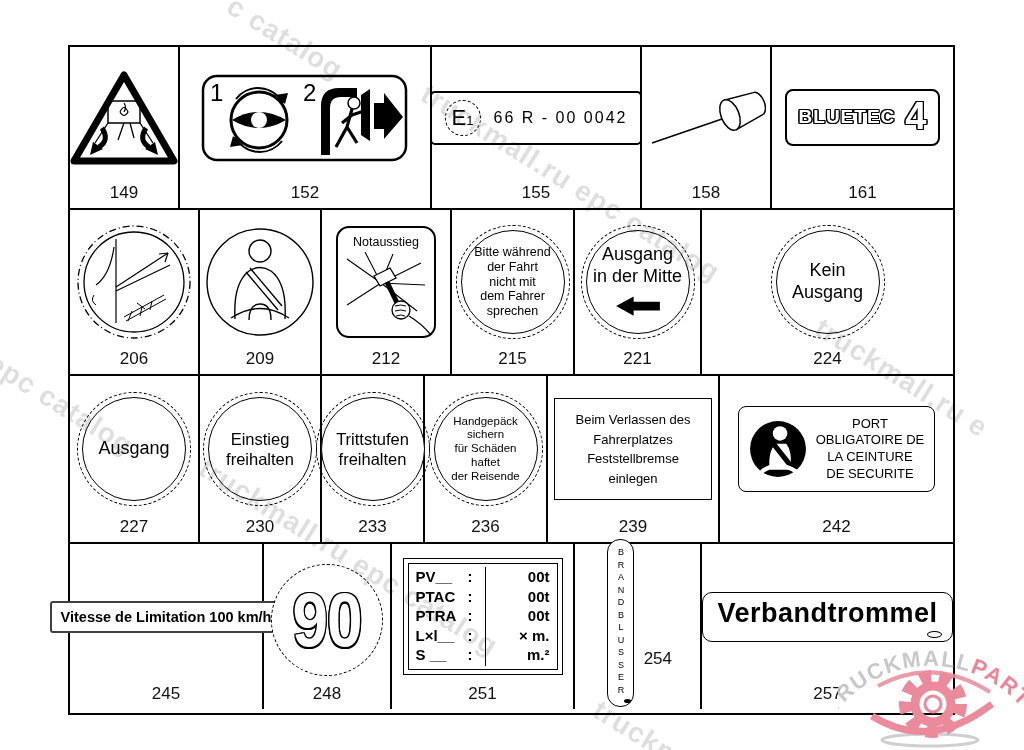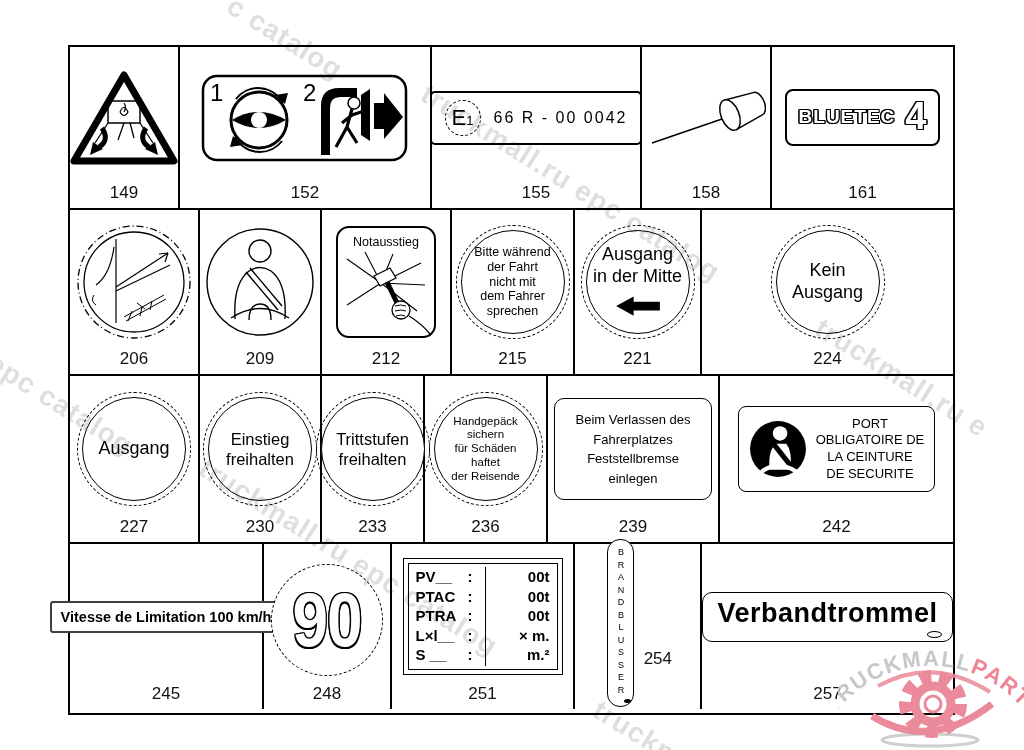--- a/index.html
+++ b/index.html
@@ -35,21 +35,21 @@
   .e-digit { font-size:13px; margin-top:6px; }
   .e-code { font-size:16px; letter-spacing:2px; white-space:nowrap; }
 
   .outline-text { color:#fff;
     text-shadow:-1.2px -1.2px 0 #000, 1.2px -1.2px 0 #000, -1.2px 1.2px 0 #000, 1.2px 1.2px 0 #000,
                 -1.2px 0 0 #000, 1.2px 0 0 #000, 0 -1.2px 0 #000, 0 1.2px 0 #000; }
   .bt-box { border:2px solid #000; border-radius:8px; padding:8px 12px 10px; display:flex; align-items:center; gap:10px; background:#fff; }
   .bt-text { font-size:19px; font-weight:bold; letter-spacing:1px; }
   .bt-4 { font-size:38px; font-weight:bold; line-height:0.9; }
 
-  .beim-box { border:1.5px solid #000; border-radius:10px; padding:11px 8px; width:158px; text-align:center; background:#fff; }
+  .beim-box { border:1.5px solid #000; border-radius:0; padding:11px 8px; width:158px; text-align:center; background:#fff; }
   .beim-box .ln { font-size:13px; line-height:1.5; }
 
   .port-box { border:1.5px solid #000; border-radius:8px; padding:9px 10px; display:flex; align-items:center; gap:9px; background:#fff; }
   .port-text { text-align:center; }
   .port-text .ln { font-size:13px; line-height:1.28; }
 
   .vit-box { border:2px solid #404040; border-radius:3px; padding:6px 9px; font-weight:bold; font-size:14.5px; white-space:nowrap; background:#fff; }
 
   .speed-circle { width:112px; height:112px; border:1.5px dashed #000; border-radius:50%;
                   display:flex; align-items:center; justify-content:center; background:#fff; }

